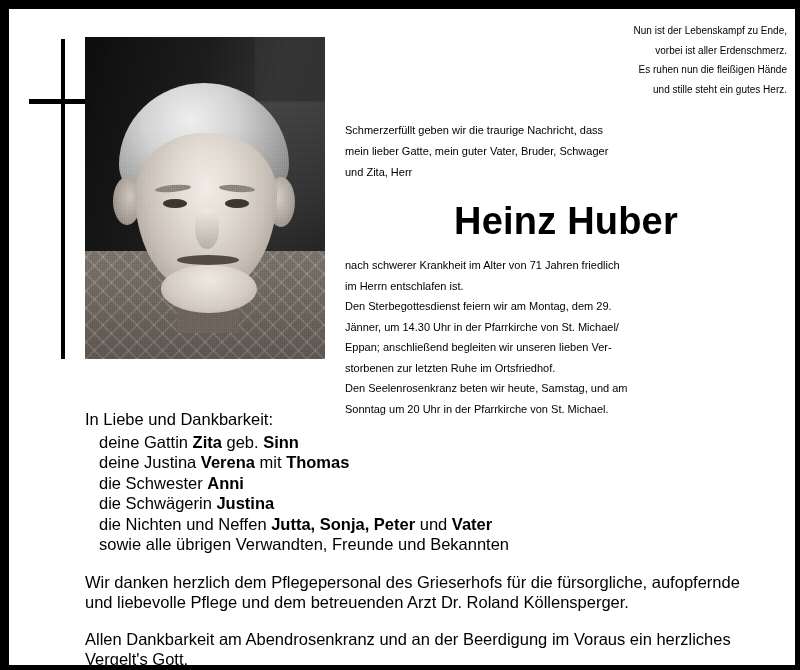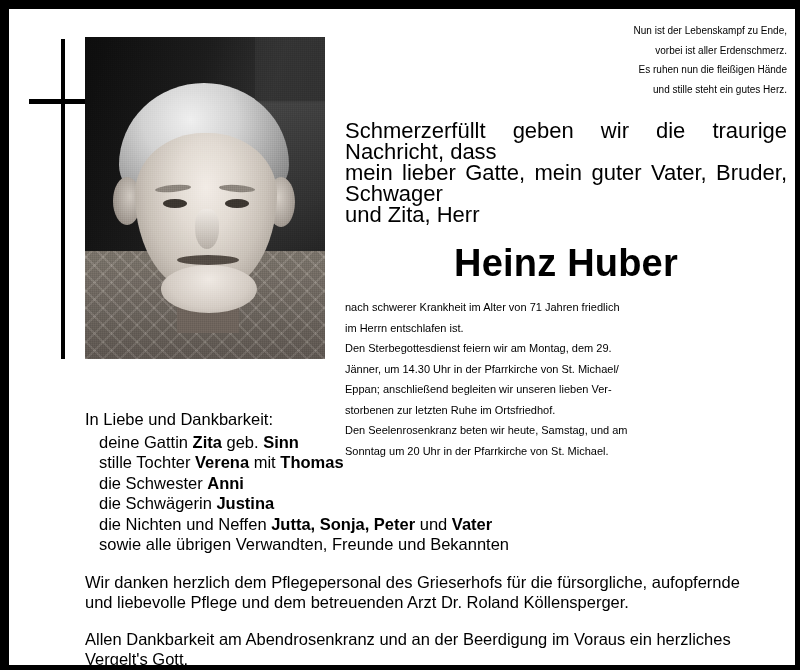--- a/index.html
+++ b/index.html
@@ -249,21 +249,21 @@
 
   .verse {
     text-align: right;
     font-size: 10px;
     line-height: 19.5px;
     white-space: nowrap;
   }
 
   .intro {
     margin-top: 21px;
-    font-size: 22px;
+    font-size: 11px;
     line-height: 21px;
     text-align: justify;
   }
   .intro .last {
     text-align: left;
   }
 
   .deceased-name {
     margin-top: 16px;
     text-align: center;
@@ -393,21 +393,21 @@
       </div>
     </div>
 
 
     <div class="bottom">
 
       <div class="dedication">In Liebe und Dankbarkeit:</div>
 
       <div class="family-list">
         <div class="row"><span>deine Gattin </span><b>Zita</b><span> geb. </span><b>Sinn</b></div>
-        <div class="row"><span>stille Tochter </span><b>Verena</b><span> mit </span><b>Thomas</b></div>
+        <div class="row"><span>deine Justina </span><b>Verena</b><span> mit </span><b>Thomas</b></div>
         <div class="row"><span>die Schwester </span><b>Anni</b></div>
         <div class="row"><span>die Schwägerin </span><b>Justina</b></div>
         <div class="row"><span>die Nichten und Neffen </span><b>Jutta, Sonja, Peter</b><span> und </span><b>Vater</b></div>
         <div class="row"><span>sowie alle übrigen Verwandten, Freunde und Bekannten</span></div>
       </div>
 
       <div class="thanks">
         <div>Wir danken herzlich dem Pflegepersonal des Grieserhofs für die fürsorgliche, aufopfernde</div>
         <div class="last">und liebevolle Pflege und dem betreuenden Arzt Dr. Roland Köllensperger.</div>
       </div>

